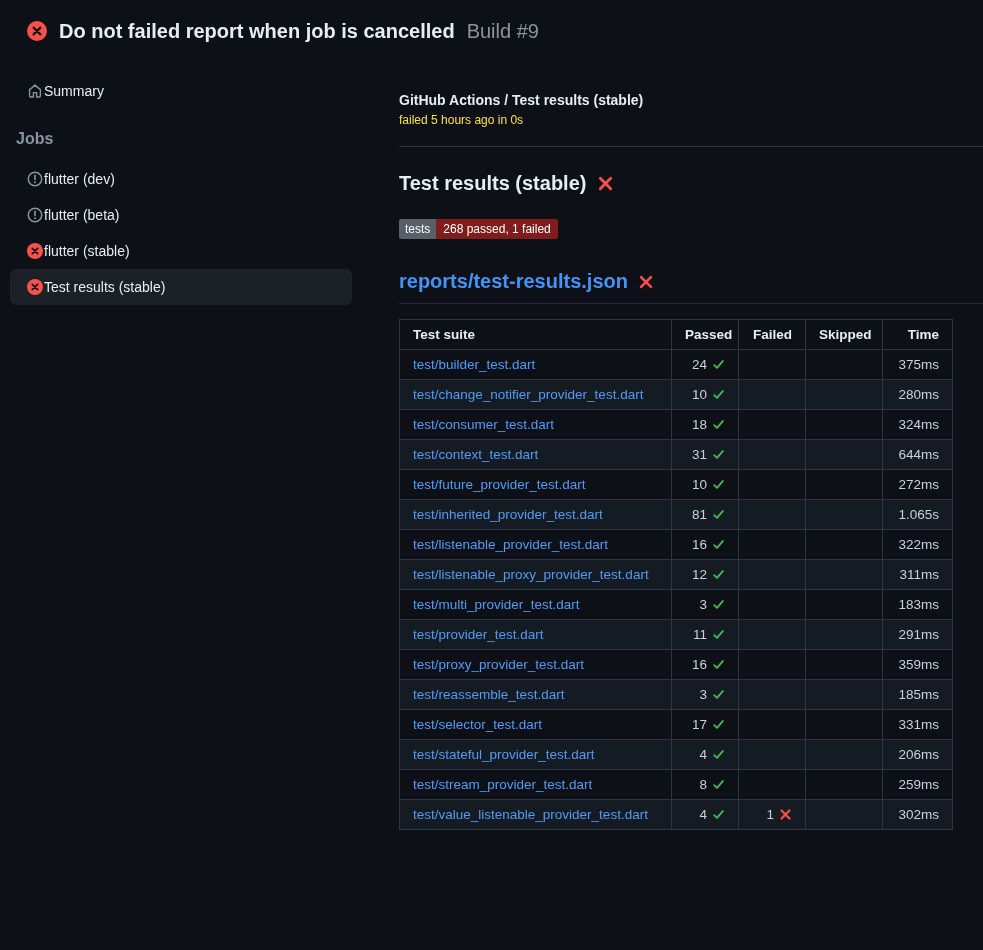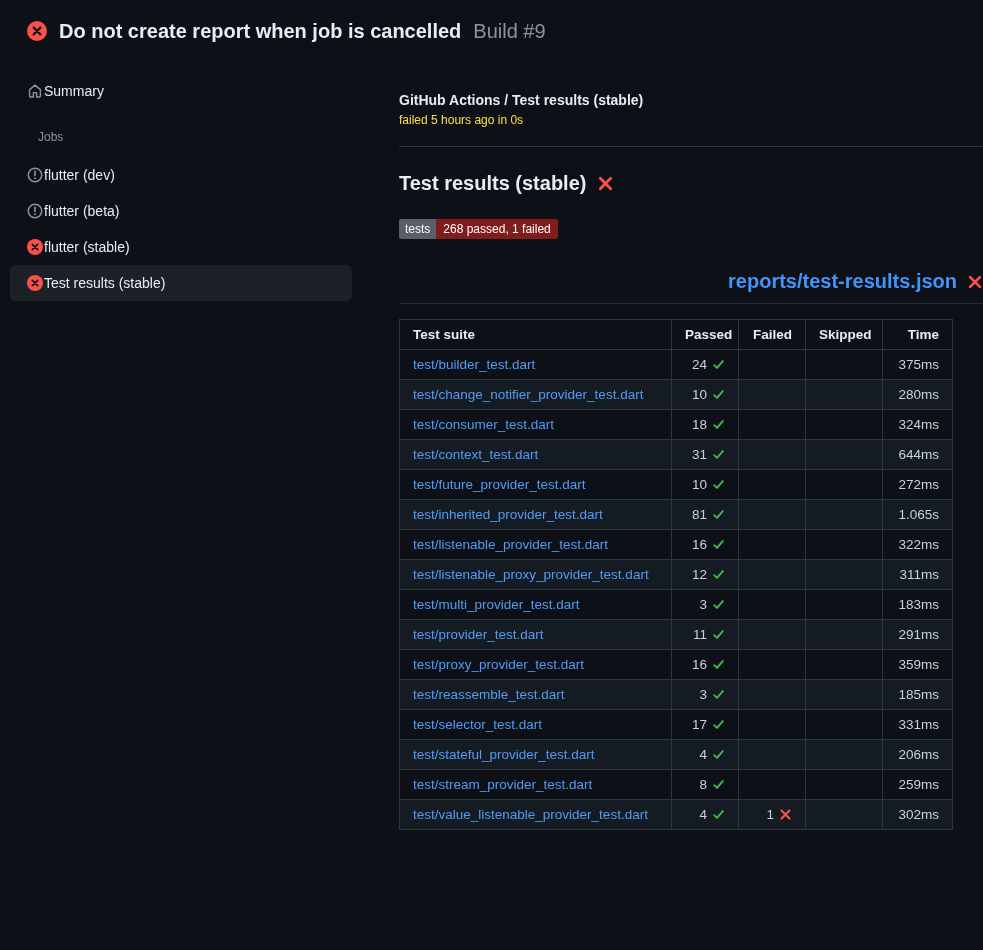--- a/index.html
+++ b/index.html
@@ -22,38 +22,38 @@
   .layout { display: flex; align-items: flex-start; }
 
   
   .sidebar { width: 390px; flex: none; padding: 17px 38px 0 10px; }
   .side-item {
     display: flex; align-items: center; gap: 1px;
     padding: 10px 17px; border-radius: 6px;
     font-size: 14px; color: #e6edf3; cursor: pointer;
   }
   .job-item.selected { background: #1c2128; }
-  .jobs-heading { font-size: 12px; color: #8b949e; margin: 21px 0 13px 28px; }
+  .jobs-heading { font-size: 16px; color: #8b949e; margin: 21px 0 13px 6px; font-weight: bold; }
   .icon16 { width: 16px; height: 16px; flex: none; display: inline-flex; }
   .muted-icon { color: #8b949e; }
 
   
   .main { flex: 1; min-width: 0; padding: 36px 0 11px 9px; }
   .crumb { font-size: 14px; font-weight: 700; color: #e6edf3; }
   .status-line { font-size: 12px; color: #fde047; margin-top: 5px; }
   .divider { border: none; border-top: 1px solid #2f353d; margin-top: 19px; }
 
   .section-title { display: flex; align-items: center; gap: 11px; margin-top: 25px; font-size: 20px; font-weight: 700; color: #e6edf3; }
   .icon17 { width: 17px; height: 17px; flex: none; display: inline-flex; }
 
   .badge { display: inline-flex; margin-top: 24px; font-size: 12px; line-height: 1; border-radius: 2px; overflow: hidden; }
   .badge-label { background: #585f68; color: #ffffff; padding: 4px 6px; }
   .badge-value { background: #7f1d1d; color: #ffffff; padding: 4px 7px; }
 
-  .report-title { display: flex; align-items: center; gap: 10px; margin-top: 31px; padding-bottom: 10px; border-bottom: 1px solid #252b33; font-size: 20px; font-weight: 700; justify-content: flex-end; }
+  .report-title { display: flex; align-items: center; gap: 10px; margin-top: 31px; padding-bottom: 10px; border-bottom: 1px solid #252b33; font-size: 20px; font-weight: 700; }
   .report-link { color: #4493f8; text-decoration: none; }
 
   .summary { font-size: 14px; color: #e6edf3; margin-top: 20px; }
   .summary strong { font-weight: 700; }
 
   
   .results { border-collapse: collapse; table-layout: fixed; width: 553px; margin-top: 15px; font-size: 13.5px; }
   .results th, .results td { border: 1px solid #30363d; padding: 7px 13px; overflow: hidden; white-space: nowrap; }
   .results th { font-weight: 700; color: #e6edf3; }
   .results tbody tr:nth-child(even) { background: #151b23; }
@@ -73,21 +73,21 @@
 
 <div class="app">
 
   <header class="run-header">
     <span class="icon20">
         <svg viewBox="0 0 16 16" width="100%" height="100%">
           <circle cx="8" cy="8" r="8" fill="#f85149"></circle>
           <path d="M5.3 5.3l5.4 5.4M10.7 5.3l-5.4 5.4" stroke="#0d1117" stroke-width="1.7" stroke-linecap="round" fill="none"></path>
         </svg>
       </span>
-    <h1 class="run-title">Do not create report when job is cancelled</h1>
+    <h1 class="run-title">Do not failed report when job is cancelled</h1>
     <span class="run-build">Build #9</span>
   </header>
 
   <div class="layout">
 
     <aside class="sidebar">
       <div class="side-item">
         <span class="icon16 muted-icon">
             <svg viewBox="0 0 16 16" width="100%" height="100%">
               <path d="M2.6 6.6L8 2.1l5.4 4.5v6.4a1 1 0 0 1-1 1H9.6V9.6H6.4V14H3.6a1 1 0 0 1-1-1z" fill="none" stroke="currentColor" stroke-width="1.4" stroke-linejoin="round"></path>

